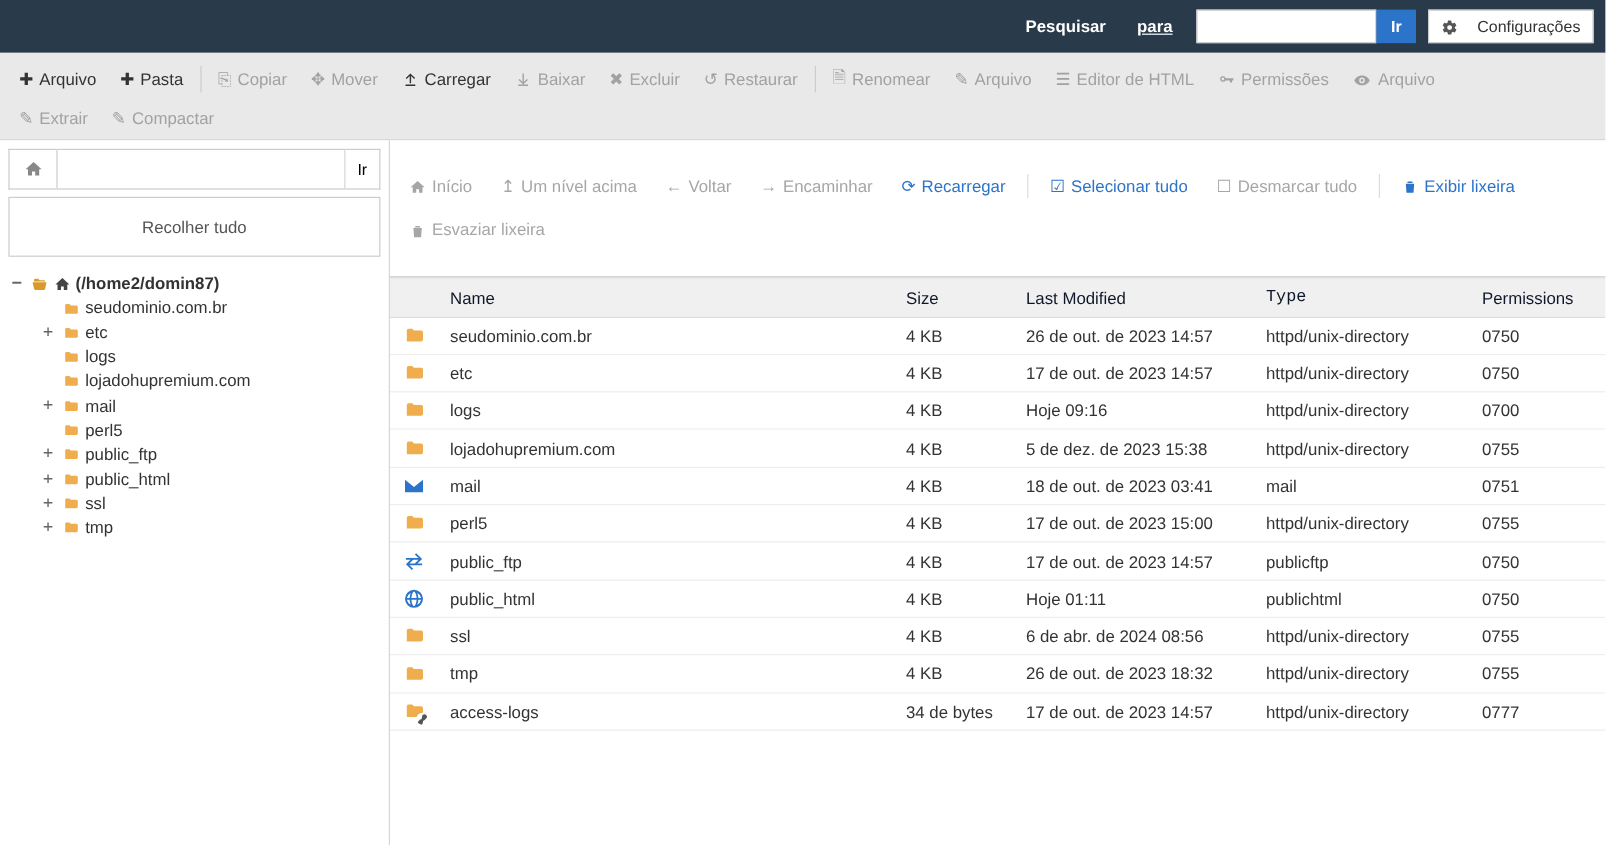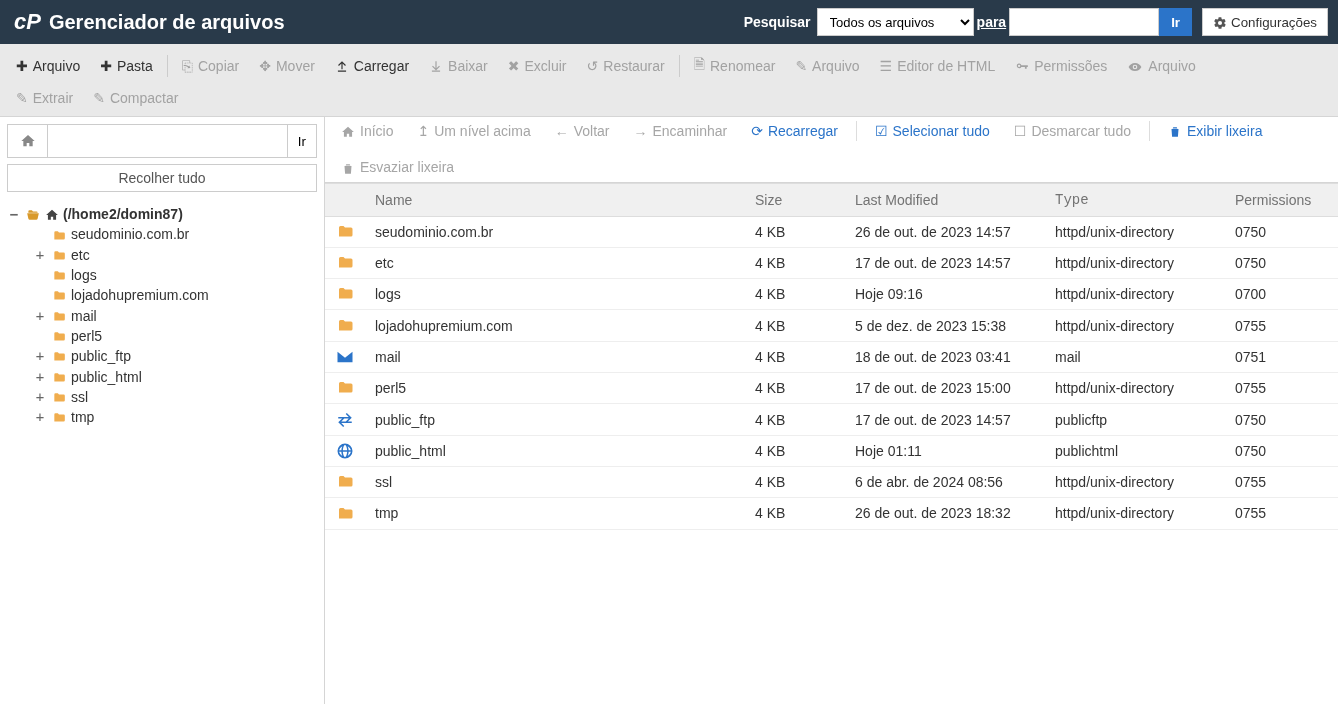--- a/index.html
+++ b/index.html
@@ -6,75 +6,70 @@
   body{font-family:"Helvetica Neue",Helvetica,Arial,sans-serif;font-size:14px;color:#333;background:#fff;width:1338px;}
   
   .top{background:#293a4a;color:#fff;display:flex;align-items:center;height:44px;padding:0 10px;}
   .top .logo{font-size:20px;font-weight:600;display:flex;align-items:center;gap:8px;margin-left:4px;}
   .top .cp{font-style:italic;font-weight:700;font-size:22px;}
   .top .spacer{flex:1;}
   .top label{font-weight:600;margin-right:6px;}
   .top select{height:28px;border:1px solid #ccc;background:#fff;font-size:13px;padding:0 22px 0 8px;}
   .top input[type=text]{height:28px;border:1px solid #ccc;background:#fff;padding:0 6px;width:150px;}
   .top .btn-go{background:#2b74c9;color:#fff;border:none;height:28px;padding:0 12px;font-weight:600;cursor:pointer;}
-  .top .btn-settings{background:#fff;color:#333;border:1px solid #ccc;height:28px;padding:0 10px;cursor:pointer;margin-left:10px;display:flex;align-items:center;gap:4px;}
+  .top .btn-settings{background:#fff;color:#333;border:1px solid #ccc;height:28px;padding:0 10px;cursor:pointer;margin-left:10px;display:flex;align-items:center;gap:16px;}
   
   .toolbar{background:#e9e9e9;border-bottom:1px solid #d5d5d5;display:flex;flex-wrap:wrap;align-items:center;padding:4px 6px;min-height:70px;}
   .toolbar .tbtn{display:flex;align-items:center;gap:5px;padding:6px 10px;color:#333;cursor:pointer;}
   .toolbar .tbtn.disabled{color:#a2a2a2;}
   .toolbar .sep{width:1px;height:22px;background:#ccc;margin:0 4px;}
   .toolbar .tbtn .ico{font-size:14px;}
   
   .cols{display:flex;height:calc(704px - 44px - 70px);}
   .left{width:325px;border-right:1px solid #d5d5d5;padding:7px;background:#fff;}
   .pathrow{display:flex;}
   .pathrow .home{border:1px solid #ccc;border-right:none;width:40px;height:34px;display:flex;align-items:center;justify-content:center;color:#888;cursor:pointer;}
   .pathrow input{flex:1;border:1px solid #ccc;height:34px;padding:0 6px;}
   .pathrow .go{border:1px solid #ccc;border-left:none;height:34px;padding:0 10px;background:#fff;cursor:pointer;}
-  .collapse{border:1px solid #ccc;margin-top:6px;height:28px;display:flex;align-items:center;justify-content:center;cursor:pointer;color:#555;}
+  .collapse{border:1px solid #ccc;margin-top:6px;height:50px;display:flex;align-items:center;justify-content:center;cursor:pointer;color:#555;}
   .tree{margin-top:12px;font-size:14px;color:#333;}
   .tree .row{display:flex;align-items:center;gap:4px;padding:2px 0;white-space:nowrap;cursor:pointer;}
   .tree .toggle{width:14px;text-align:center;color:#666;font-family:monospace;}
   .tree .folder{color:#f0ad4e;}
   .tree .folder.open{color:#d99a2b;}
   .tree .home-ico{color:#555;}
   .tree .indent1{padding-left:26px;}
   .tree .root{font-weight:700;}
   
   .right{flex:1;display:flex;flex-direction:column;}
-  .actions{border-bottom:1px solid #d5d5d5;padding:0 6px;display:flex;flex-wrap:wrap;align-items:center;gap:4px;background:#fff;}
+  .actions{border-bottom:1px solid #d5d5d5;padding:24px 6px;display:flex;flex-wrap:wrap;align-items:center;gap:4px;background:#fff;}
   .actions .abtn{display:flex;align-items:center;gap:5px;padding:6px 10px;color:#333;cursor:pointer;}
   .actions .abtn.disabled{color:#a6a6a6;}
   .actions .abtn.blue{color:#2b74c9;}
   .actions .sep{width:1px;height:20px;background:#ddd;margin:0 4px;}
   
   .tbl{width:100%;border-collapse:collapse;}
-  .tbl th{background:#f0f0f0;border-top:1px solid #ddd;border-bottom:1px solid #ddd;text-align:left;padding:8px 10px;font-weight:400;color:#737373;cursor:pointer;}
+  .tbl th{background:#f0f0f0;border-top:1px solid #ddd;border-bottom:1px solid #ddd;text-align:left;padding:8px 10px;font-weight:400;color:#0f172a;cursor:pointer;}
   .tbl th:first-child{width:40px;}
   .tbl td{padding:6px 10px;border-bottom:1px solid #eee;}
   .tbl tr:nth-child(even) td{}
   .tbl td.icon{text-align:center;}
   .col-name{width:380px;}
   .col-size{width:100px;}
   .col-lm{width:200px;}
   .col-type{width:180px;font-family:Liberation Mono, monospace;}
   svg{display:inline-block;vertical-align:middle;}
 </style>
 </head>
 <body>
 
 <div class="top">
-  <div class="logo">
-    <span class="cp">cP</span>
-    <span>Gerenciador de arquivos</span>
-  </div>
   <div class="spacer"></div>
   <label>Pesquisar</label>
-  <select><option>Todos os arquivos</option></select>
-  <label style="margin:0 3px;text-decoration:underline;">para</label>
+  <label style="margin:0 20px;text-decoration:underline;">para</label>
   <input type="text" style="">
   <button class="btn-go">Ir</button>
   <button class="btn-settings">
     <span>
       <svg width="14" height="14" viewBox="0 0 24 24" fill="#555">
           <path d="M19.4 13a7.8 7.8 0 0 0 .1-1 7.8 7.8 0 0 0-.1-1l2.1-1.6a.5.5 0 0 0 .1-.6l-2-3.5a.5.5 0 0 0-.6-.2l-2.5 1a7.3 7.3 0 0 0-1.7-1l-.4-2.6A.5.5 0 0 0 14 2h-4a.5.5 0 0 0-.5.4l-.4 2.6a7.3 7.3 0 0 0-1.7 1l-2.5-1a.5.5 0 0 0-.6.2l-2 3.5a.5.5 0 0 0 .1.6L4.5 11a7.8 7.8 0 0 0-.1 1 7.8 7.8 0 0 0 .1 1l-2.1 1.6a.5.5 0 0 0-.1.6l2 3.5a.5.5 0 0 0 .6.2l2.5-1a7.3 7.3 0 0 0 1.7 1l.4 2.6a.5.5 0 0 0 .5.4h4a.5.5 0 0 0 .5-.4l.4-2.6a7.3 7.3 0 0 0 1.7-1l2.5 1a.5.5 0 0 0 .6-.2l2-3.5a.5.5 0 0 0-.1-.6ZM12 15.5A3.5 3.5 0 1 1 15.5 12 3.5 3.5 0 0 1 12 15.5Z"></path>
         </svg>
     </span>
     <span>Configurações</span>
   </button>
@@ -422,16 +417,28 @@
           <tr>
             <td class="icon"><svg width="20" height="18" viewBox="0 0 24 24" fill="#f0ad4e">
                 <path d="M4 6a2 2 0 0 1 2-2h4l2 2h8a2 2 0 0 1 2 2v8a2 2 0 0 1-2 2H4z"></path>
               </svg></td>
             <td>tmp</td>
             <td>4 KB</td>
             <td>26 de out. de 2023 18:32</td>
             <td>httpd/unix-directory</td>
             <td>0755</td>
           </tr>
+          <tr>
+            <td class="icon"><svg width="20" height="18" viewBox="0 0 24 24" fill="#f0ad4e">
+                <path d="M4 6a2 2 0 0 1 2-2h4l2 2h8a2 2 0 0 1 2 2v8a2 2 0 0 1-2 2H4z"></path>
+              </svg><svg width="10" height="10" viewBox="0 0 24 24" fill="#555" style="position:absolute;margin-left:-8px;margin-top:10px;background:#fff;border-radius:50%">
+                <path d="M10 14a5 5 0 0 0 7 0l3-3a5 5 0 0 0-7-7l-1 1m2 9a5 5 0 0 0-7 0l-3 3a5 5 0 0 0 7 7l1-1"></path>
+              </svg></td>
+            <td>access-logs</td>
+            <td>34 de bytes</td>
+            <td>17 de out. de 2023 14:57</td>
+            <td>httpd/unix-directory</td>
+            <td>0777</td>
+          </tr>
         </tbody>
     </table>
   </div>
 </div>
 
 </body></html>

